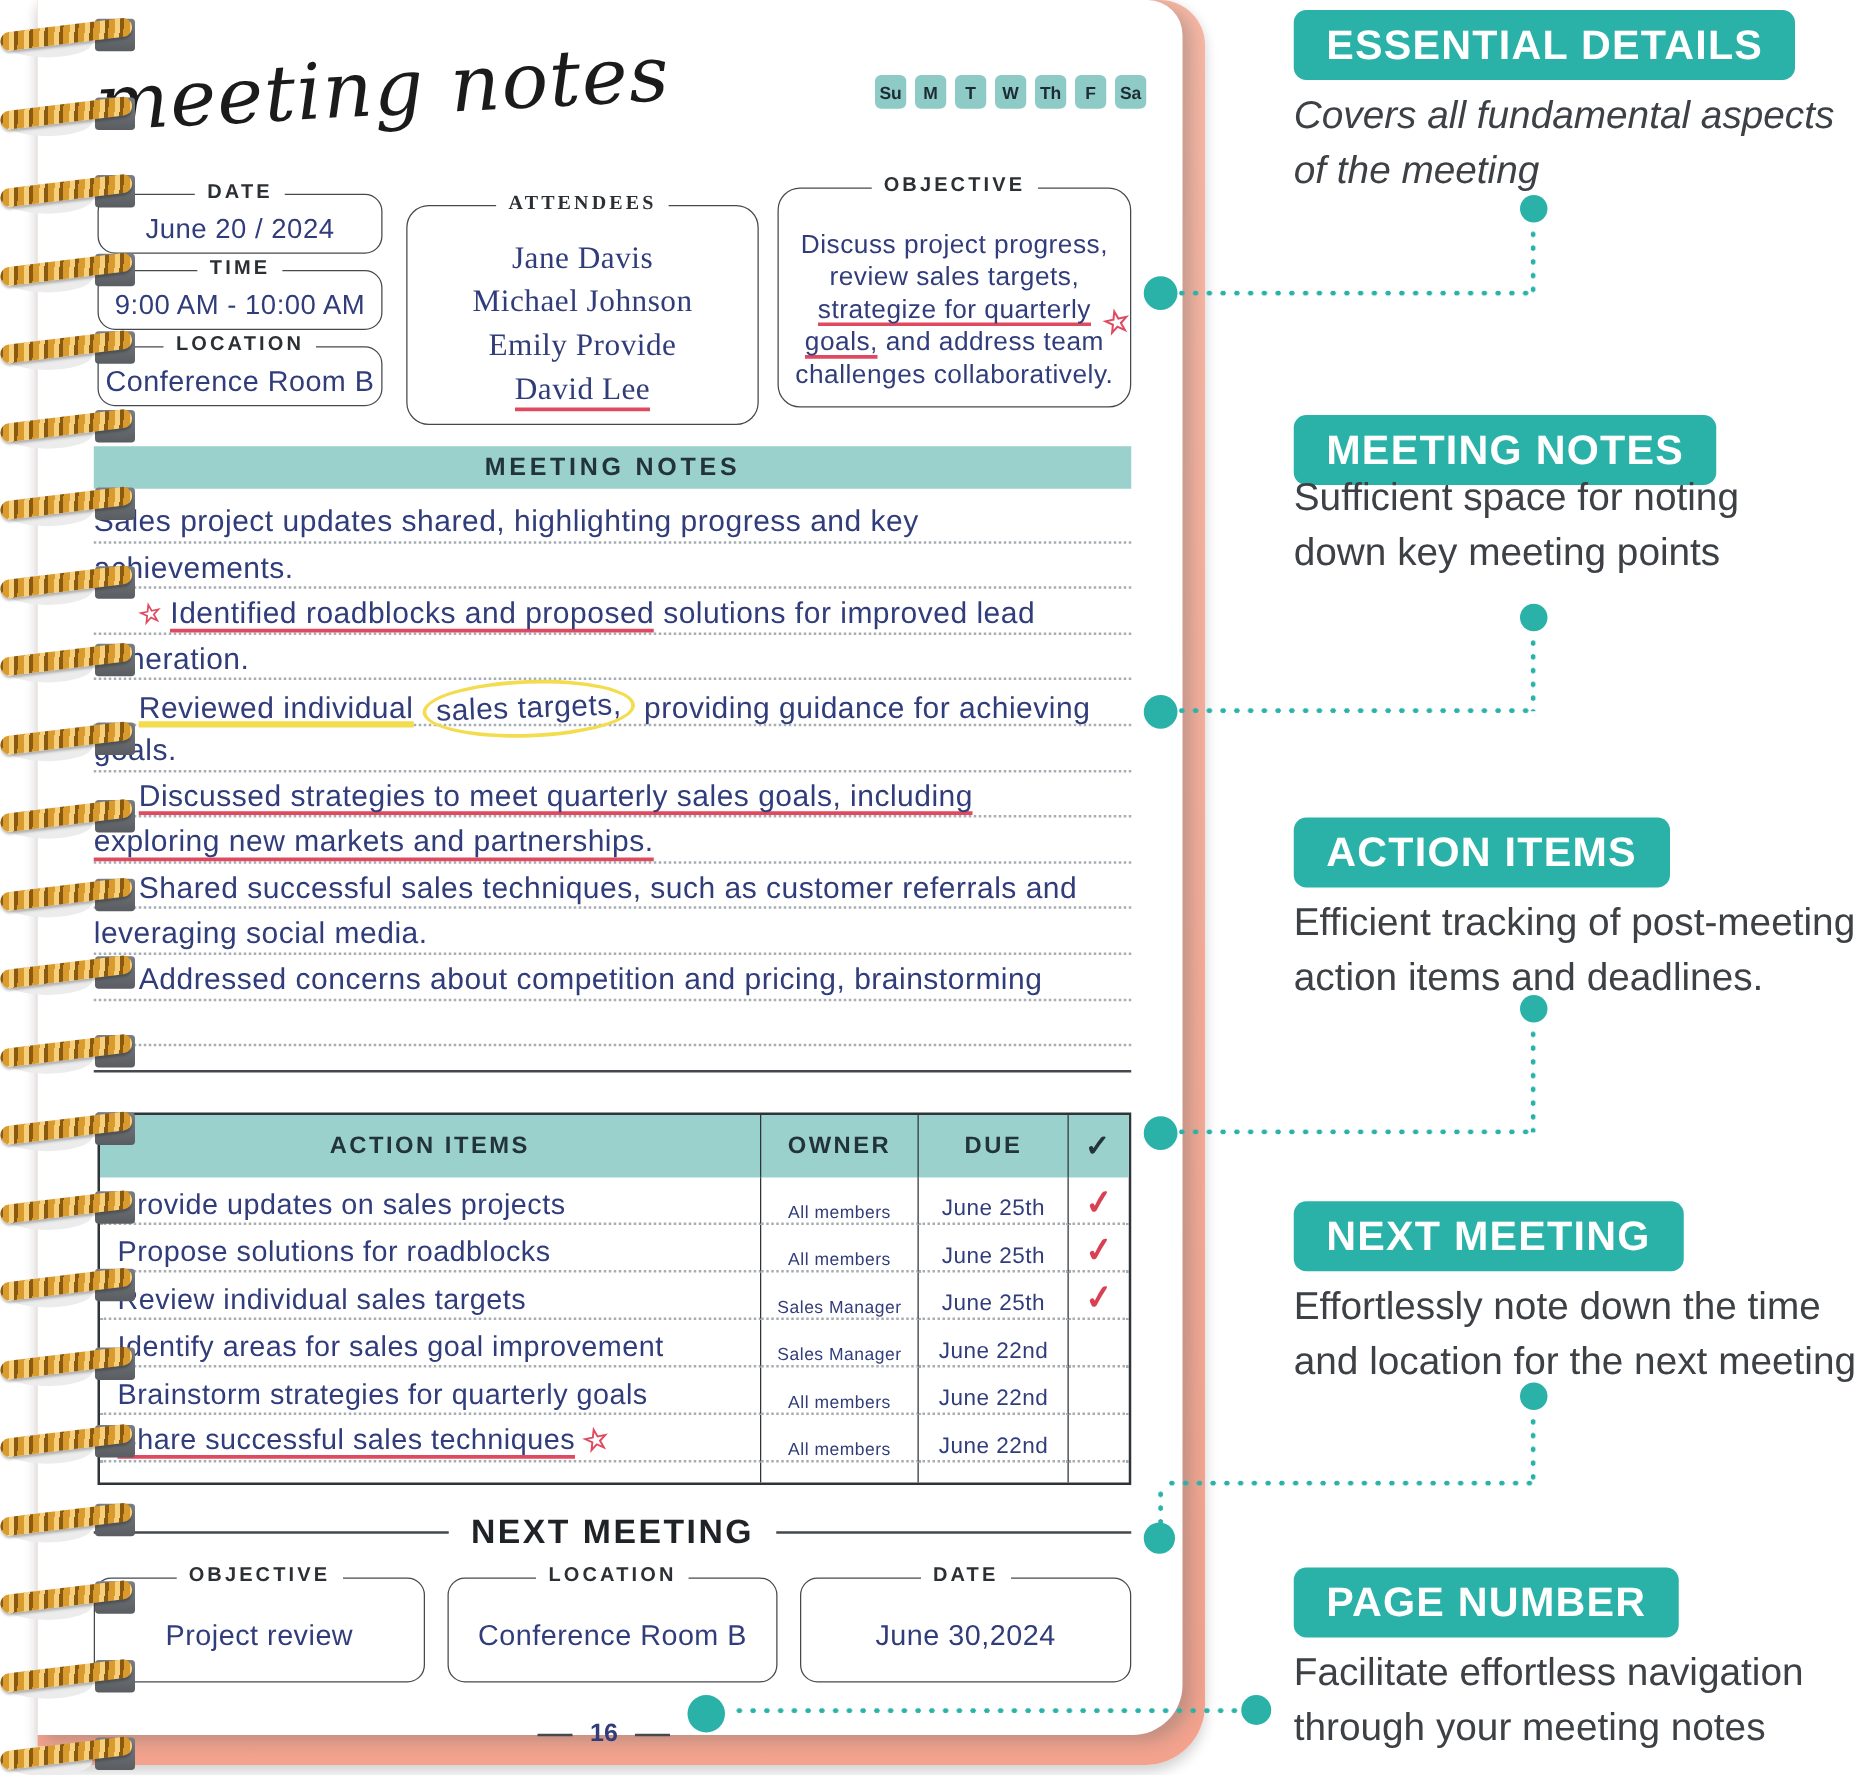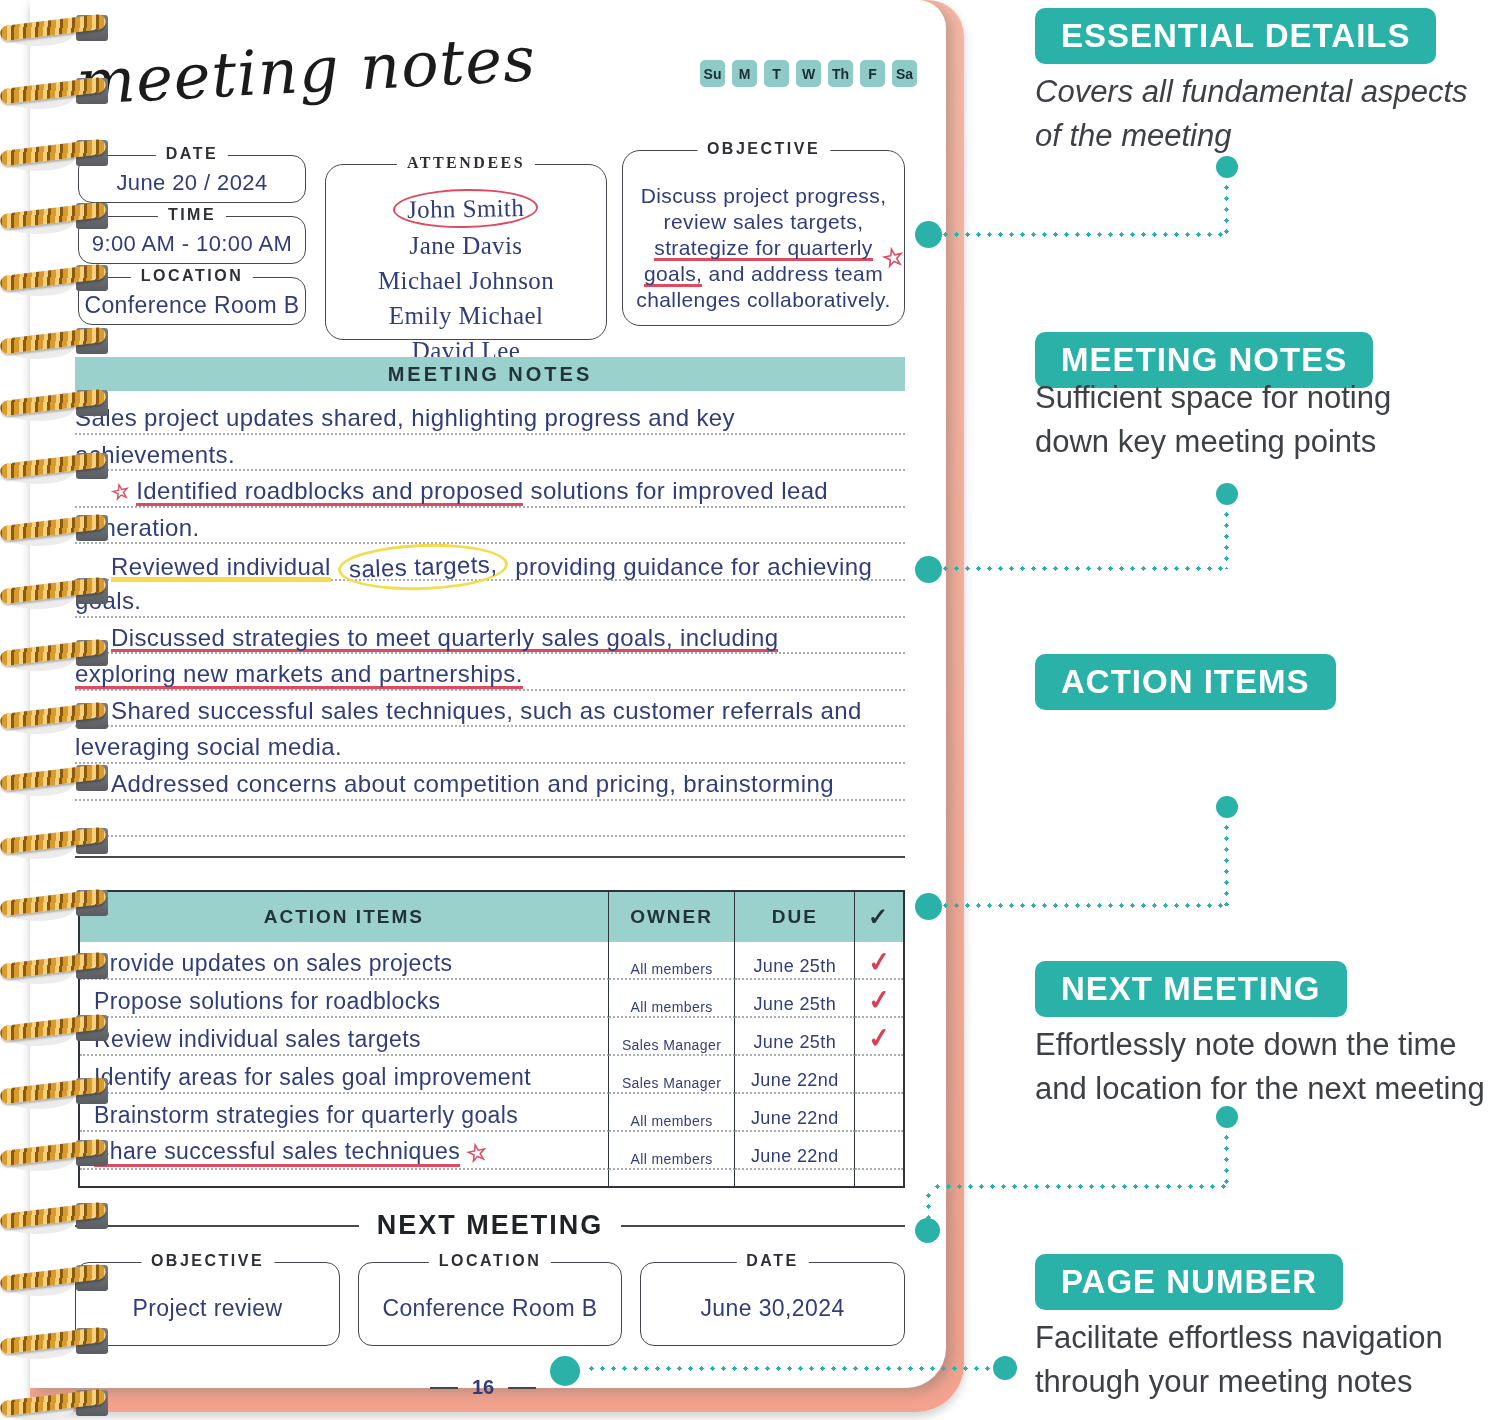--- a/index.html
+++ b/index.html
@@ -232,24 +232,23 @@
     <div class="val-center hw">9:00 AM - 10:00 AM</div>
   </div>
   <div class="fbox" style="left:78px;top:277px;width:228px;height:48px;">
     <span class="boxlabel">LOCATION</span>
     <div class="val-center hw" style="font-size:23px;">Conference Room B</div>
   </div>
 
   <div class="fbox" style="left:325px;top:164px;width:282px;height:176px;border-radius:18px;font-family:Liberation Serif, serif;">
     <span class="boxlabel">ATTENDEES</span>
     <div class="att-list hw">
-      <div><span class="m-circle">John Smith</span></div>
       <div>Jane Davis</div>
       <div>Michael Johnson</div>
-      <div>Emily Michael</div>
+      <div>Emily Provide</div>
       <div><span class="m-redline">David Lee</span></div>
     </div>
   </div>
 
   <div class="fbox" style="left:622px;top:150px;width:283px;height:176px;border-radius:18px;">
     <span class="boxlabel">OBJECTIVE</span>
     <div class="obj-text hw">
       <span>Discuss project progress, review sales targets, </span><span class="m-red">strategize for quarterly goals,</span><span> and address team challenges collaboratively.</span>
     </div>
     <span class="doodle-star" style="position:absolute;right:-6px;top:92px;font-size:25px;">☆</span>
@@ -370,20 +369,22 @@
 
   <div class="badge" style="top:8px;">ESSENTIAL DETAILS</div>
   <div class="desc" style="top:70px;font-style:italic;">Covers all fundamental aspects
 of the meeting</div>
 
   <div class="badge" style="top:332px;">MEETING NOTES</div>
   <div class="desc" style="top:376px;">Sufficient space for noting
 down key meeting points</div>
 
   <div class="badge" style="top:654px;">ACTION ITEMS</div>
+  <div class="desc" style="top:716px;">Efficient tracking of post-meeting
+action items and deadlines.</div>
 
   <div class="badge" style="top:961px;">NEXT MEETING</div>
   <div class="desc" style="top:1023px;">Effortlessly note down the time
 and location for the next meeting</div>
 
   <div class="badge" style="top:1254px;">PAGE NUMBER</div>
   <div class="desc" style="top:1316px;">Facilitate effortless navigation
 through your meeting notes</div>
 
   <span class="cdot" style="left:1216px;top:156px;width:22px;height:22px;"></span>

